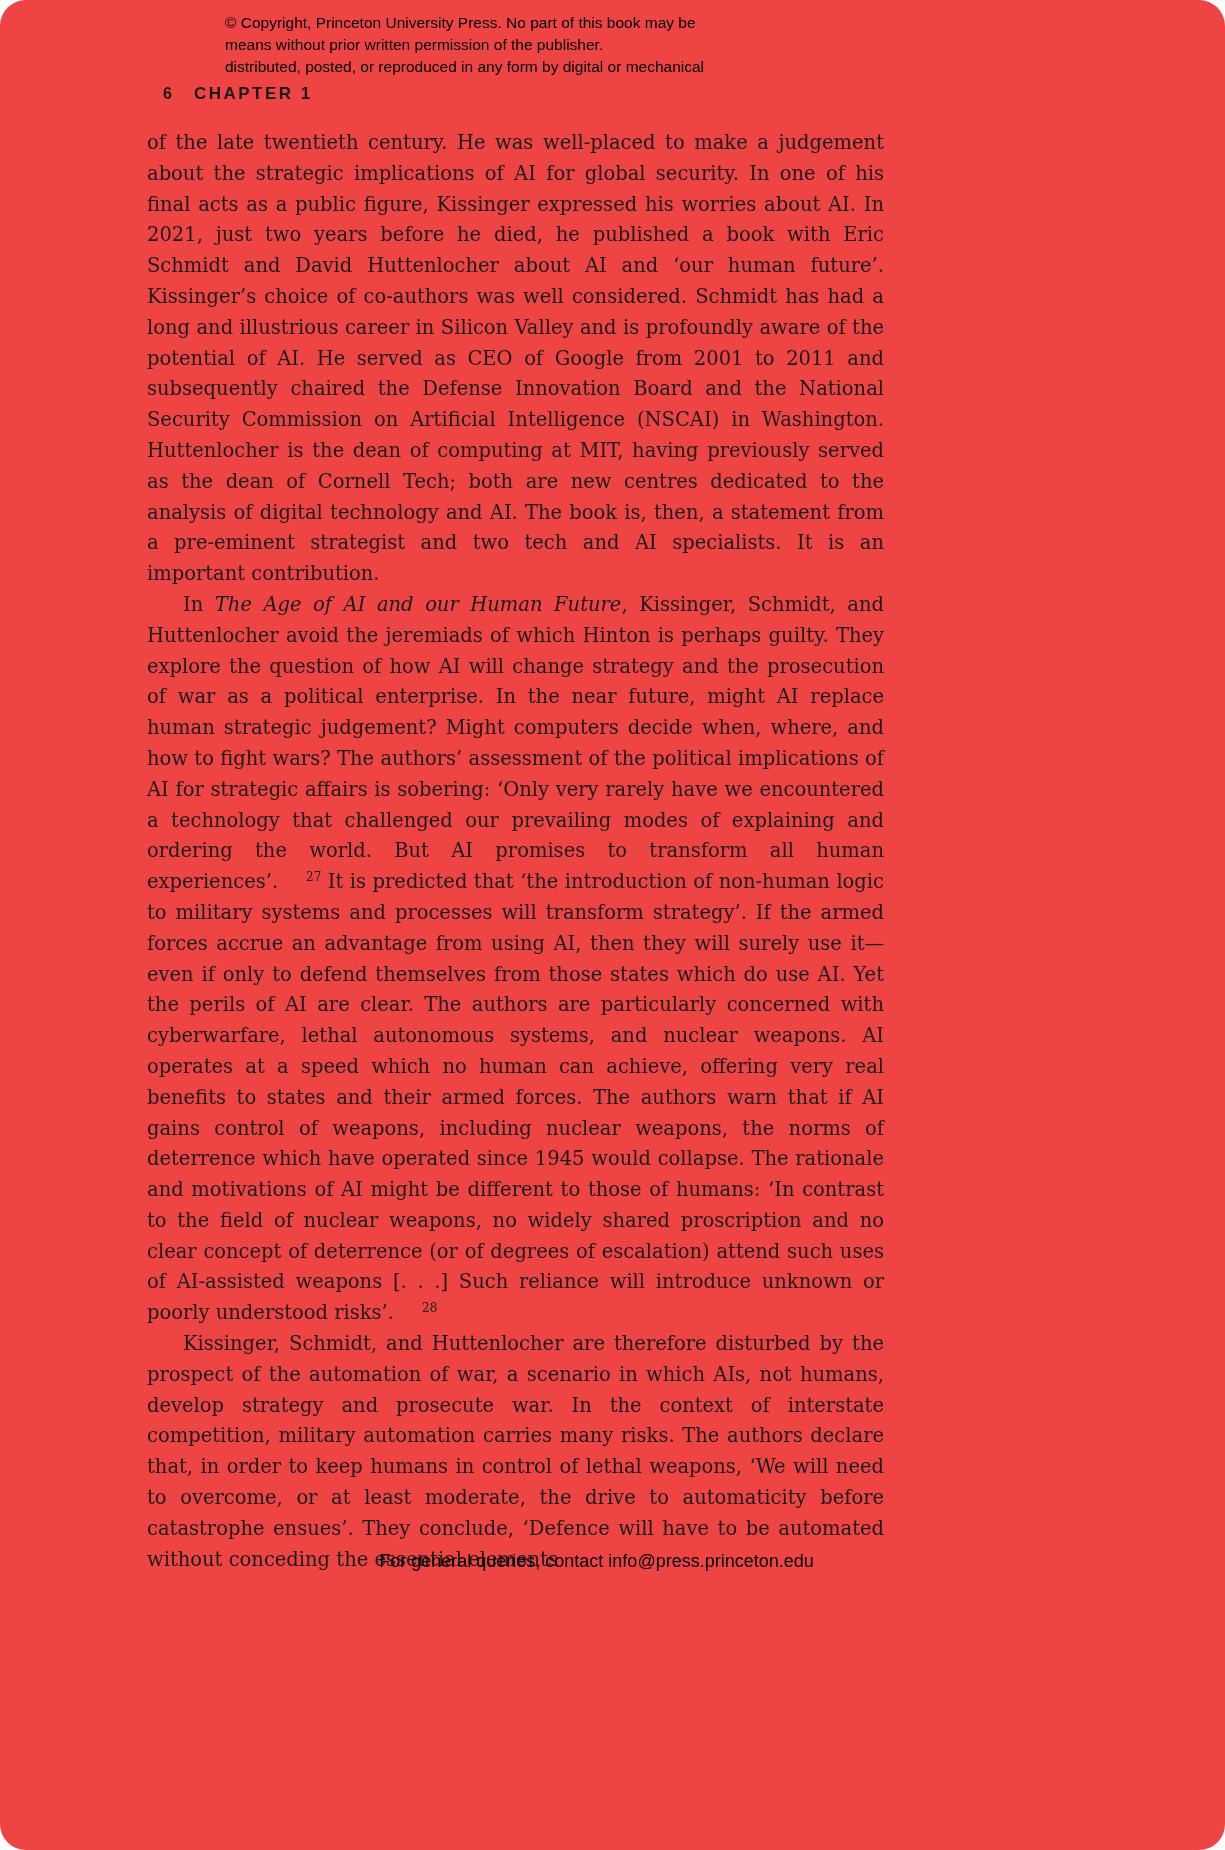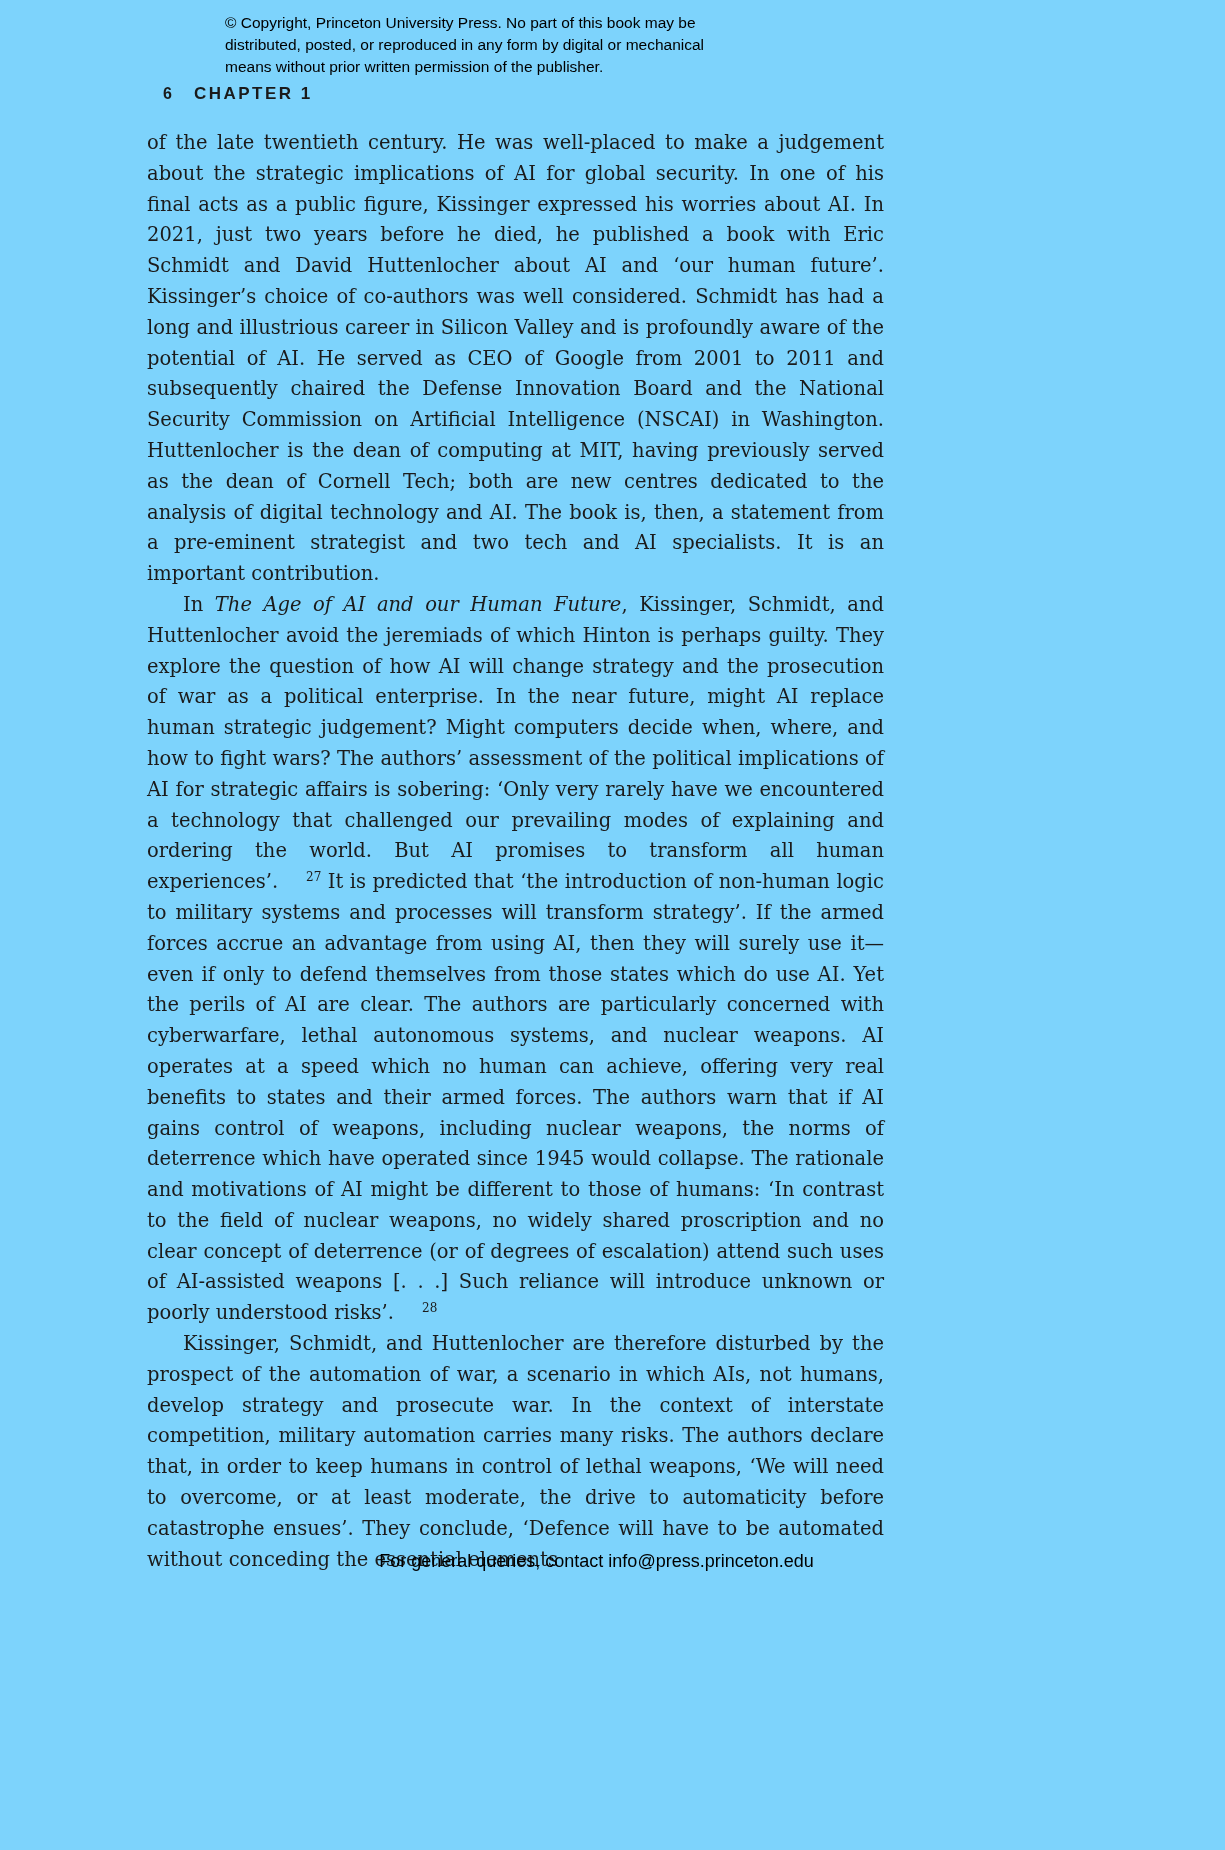--- a/index.html
+++ b/index.html
@@ -4,23 +4,24 @@
 <style>
   html, body {
     margin: 0;
     padding: 0;
     background: #ffffff;
   }
   .page {
     position: relative;
     width: 1225px;
     height: 1850px;
-    background: #7dd3fc;
+    background: #ef4444;
     color: #111111;
     overflow: hidden;
+    border-radius: 26px;
   }
   .copyright {
     position: absolute;
     top: 12px;
     left: 225px;
     font-family: "Liberation Sans", sans-serif;
     font-size: 15.5px;
     line-height: 22px;
     color: #000000;
   }
@@ -81,22 +82,22 @@
     color: #000000;
   }
 </style>
 </head>
 <body>
 
 <div class="page">
 
   <div class="copyright">
     <div>© Copyright, Princeton University Press. No part of this book may be</div>
+    <div>means without prior written permission of the publisher.</div>
     <div>distributed, posted, or reproduced in any form by digital or mechanical</div>
-    <div>means without prior written permission of the publisher.</div>
   </div>
 
   <div class="running-header">
     <span class="pagenum">6</span>
     <span class="chapter">CHAPTER 1</span>
   </div>
 
   <div class="body-block">
     <p>of the late twentieth century. He was well-placed to make a judgement about the strategic implications of AI for global security. In one of his final acts as a public figure, Kissinger expressed his worries about AI. In 2021, just two years before he died, he published a book with Eric Schmidt and David Huttenlocher about AI and ‘our human future’. Kissinger’s choice of co-authors was well considered. Schmidt has had a long and illustrious career in Silicon Valley and is profoundly aware of the potential of AI. He served as CEO of Google from 2001 to 2011 and subsequently chaired the Defense Innovation Board and the National Security Commission on Artificial Intelligence (NSCAI) in Washington. Huttenlocher is the dean of computing at MIT, having previously served as the dean of Cornell Tech; both are new centres dedicated to the analysis of digital technology and AI. The book is, then, a statement from a pre-eminent strategist and two tech and AI specialists. It is an important contribution.</p>
     <p class="indent"><span>In </span><em>The Age of AI and our Human Future</em><span>, Kissinger, Schmidt, and Huttenlocher avoid the jeremiads of which Hinton is perhaps guilty. They explore the question of how AI will change strategy and the prosecution of war as a political enterprise. In the near future, might AI replace human strategic judgement? Might computers decide when, where, and how to fight wars? The authors’ assessment of the political implications of AI for strategic affairs is sobering: ‘Only very rarely have we encountered a technology that challenged our prevailing modes of explaining and ordering the world. But AI promises to transform all human experiences’.</span><sup>27</sup><span> It is predicted that ‘the introduction of non-human logic to military systems and processes will transform strategy’. If the armed forces accrue an advantage from using AI, then they will surely use it—even if only to defend themselves from those states which do use AI. Yet the perils of AI are clear. The authors are particularly concerned with cyberwarfare, lethal autonomous systems, and nuclear weapons. AI operates at a speed which no human can achieve, offering very real benefits to states and their armed forces. The authors warn that if AI gains control of weapons, including nuclear weapons, the norms of deterrence which have operated since 1945 would collapse. The rationale and motivations of AI might be different to those of humans: ‘In contrast to the field of nuclear weapons, no widely shared proscription and no clear concept of deterrence (or of degrees of escalation) attend such uses of AI-assisted weapons [. . .] Such reliance will introduce unknown or poorly understood risks’.</span><sup>28</sup></p>

